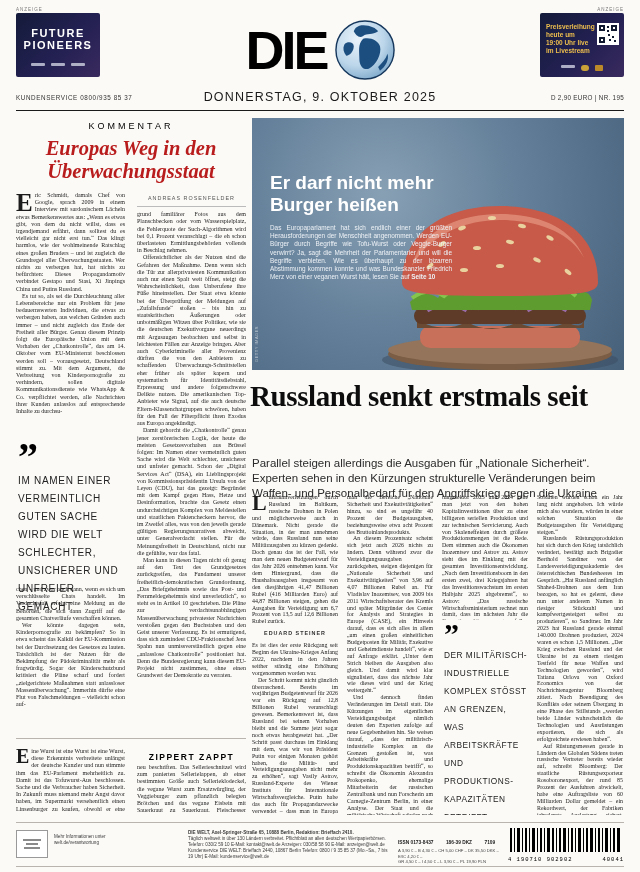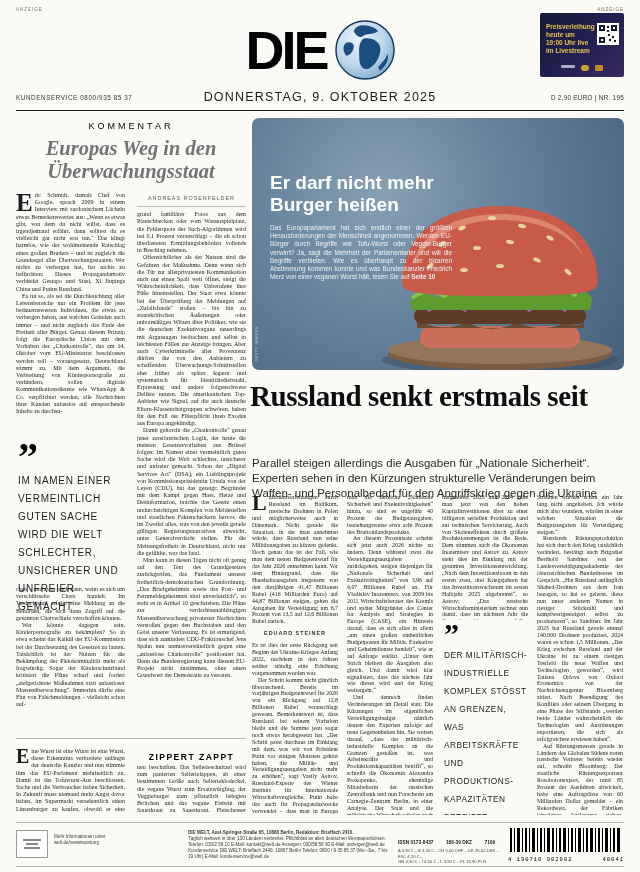--- a/index.html
+++ b/index.html
@@ -20,21 +20,21 @@
   .mast-txt{font-weight:900;font-size:54px;letter-spacing:-3px;color:#000;line-height:60px;
             font-family:"Liberation Sans",sans-serif;}
   .dateline{font-size:12.5px;letter-spacing:1.2px;color:#1a1a1a;text-align:center;}
   .svcline{font-size:6.3px;letter-spacing:.6px;color:#333;}
   .priceline{font-size:6.3px;letter-spacing:.3px;color:#333;}
   .rule{background:#1a1a1a;height:1px;}
   .rule-light{background:#b9b5ae;height:1px;}
   
   .kicker-label{font-size:9px;font-weight:normal;letter-spacing:3px;text-align:center;color:#000;}
   .comm-head{font-family:"Liberation Serif",serif;font-style:italic;font-weight:bold;
-             font-size:20.5px;line-height:23px;text-align:center;color:#737373;}
+             font-size:20.5px;line-height:23px;text-align:center;color:#b91c1c;}
   .bodytext{font-family:"Liberation Serif",serif;font-size:6px;line-height:7.2px;
             text-align:justify;color:#1c1c1c;overflow:hidden;}
   .bodytext p{margin:0 0 0 0;text-indent:6px;}
   .bodytext p.noind{text-indent:0;}
   .dropcap{float:left;font-family:"Liberation Serif",serif;font-weight:bold;font-size:25px;
            line-height:21px;padding-right:2px;}
   .byline-sm{display:block;text-align:center;font-family:"Liberation Sans",sans-serif;
              font-size:5.4px;letter-spacing:1px;color:#555;padding:3px 0 4px 0;
              border-bottom:1px solid #bbb;margin-bottom:4px;}
   .byline-art{display:block;text-align:center;font-family:"Liberation Sans",sans-serif;
@@ -69,20 +69,29 @@
   .issnrow span{margin-right:8px;font-weight:bold;font-size:4.8px;}
   .prices{font-size:4.2px;line-height:5.6px;color:#444;}
   .bcdigits{font-family:"Liberation Mono",monospace;font-size:5.5px;letter-spacing:1px;color:#000;}
 </style>
 </head>
 <body>
 
 <div class="page">
 
   <div class="abs anz" style="left:16px;top:7px;">ANZEIGE</div>
+  <div class="abs adbox" style="left:16px;top:13px;width:84px;height:64px;">
+    <div class="adtitle">FUTURE</div>
+    <div class="adtitle" style="margin-top:0;">PIONEERS</div>
+    <div class="logorow">
+      <span class="logochip"></span>
+      <span class="logochip"></span>
+      <span class="logochip"></span>
+    </div>
+  </div>
 
   <div class="abs anz" style="right:16px;top:7px;">ANZEIGE</div>
   <div class="abs adbox" style="left:540px;top:13px;width:84px;height:64px;">
     <div class="adright-text">Preisverleihung heute um 19:00 Uhr live im Livestream</div>
     <div class="qr">
       <svg width="22" height="22" viewBox="0 0 22 22">
         <rect x="2" y="2" width="6" height="6" fill="#10182f"></rect>
           <rect x="14" y="2" width="6" height="6" fill="#10182f"></rect>
         <rect x="2" y="14" width="6" height="6" fill="#10182f"></rect>
           <rect x="4" y="4" width="2" height="2" fill="#fff"></rect>
@@ -158,21 +167,21 @@
   <div class="abs rule-light" style="left:16px;top:738px;width:230px;"></div>
 
   <div class="abs bodytext" style="left:16px;top:748px;width:109px;height:64px;">
     <p class="noind"><span class="dropcap" style="font-size:20px;line-height:16px;">E</span><span>ine Wurst ist eine Wurst ist eine Wurst, diese Erkenntnis verbreitete unlängst der deutsche Kanzler und nun stimmte ihm das EU-Parlament mehrheitlich zu. Damit ist das Tofuwurst-Aus beschlossen. Sache und die Verbraucher haben Sicherheit. In Zukunft muss niemand mehr Angst davor haben, im Supermarkt versehentlich einen Linsenburger zu kaufen, obwohl er eine Lammbratwurst aus Lammbratwurstmasse haben wollte. Die EU-Entscheidung bedeutet aber auch einen wichtigen Anschub für die Verpackungsindustrie, denn die darf alles</span></p>
   </div>
   <div class="abs zlabel" style="left:137px;top:752px;width:109px;text-align:center;">ZIPPERT ZAPPT</div>
   <div class="abs bodytext" style="left:137px;top:764px;width:109px;height:48px;">
     <p class="noind">neu beschriften. Das Sellerieschnitzel wird zum panierten Sellerielappen, ab einer bestimmten Größe auch Sellerieklodeckel, die vegane Wurst zum Ersatzwürgling, der Veggieburger zum pflanzlich belegten Brötchen und das vegane Eisbein mit Sauerkraut zu Sauerkraut. Fleischesser dürfen laut EU weiterhin als Ausfresser deklariert werden. Die beleidigte Leberwurst muss zwingend aus Fleisch bestehen, das heißt, auch ein Veganer kann als beleidigte Leberwurst bezeichnet werden. Bei mehr als 25 Prozent Schweineleberanteil gilt man als beleidigte Delikatess-Leberwurst.</p>
   </div>
 
-  <div class="abs feature" style="left:252px;top:118px;width:372px;height:252px;border-radius:7px;">
+  <div class="abs feature" style="left:252px;top:118px;width:372px;height:252px;">
     <svg width="250" height="200" viewBox="0 0 250 200" style="position:absolute;right:2px;bottom:0;">
       <ellipse cx="128" cy="190" rx="118" ry="14" fill="#3c4f60" opacity=".55"></ellipse>
       <ellipse cx="128" cy="184" rx="112" ry="16" fill="#7a5d44"></ellipse>
       <ellipse cx="128" cy="180" rx="112" ry="14" fill="#94745a"></ellipse>
       <rect x="48" y="156" width="160" height="22" rx="10" fill="#c9705a"></rect>
       <path d="M45 150 Q70 164 95 152 Q120 166 145 152 Q170 164 195 152 Q210 160 212 150 L212 158 L45 158 Z" fill="#6a4a33"></path>
       <rect x="42" y="138" width="172" height="16" rx="8" fill="#5d3b28"></rect>
       <path d="M55 140 Q75 128 95 140 M105 138 Q125 126 145 138 M155 140 Q175 128 195 140" stroke="#9b6da8" stroke-width="5" fill="none"></path>
       <path d="M60 134 Q80 124 100 134 M150 134 Q170 124 190 134" stroke="#b08ab8" stroke-width="3" fill="none"></path>
       <path d="M38 132 Q50 118 66 128 Q74 114 92 124 Q102 110 120 122 Q132 108 150 120 Q162 108 180 120 Q194 110 206 124 Q216 118 220 130 L218 140 L40 140 Z" fill="#5f9c30"></path>

